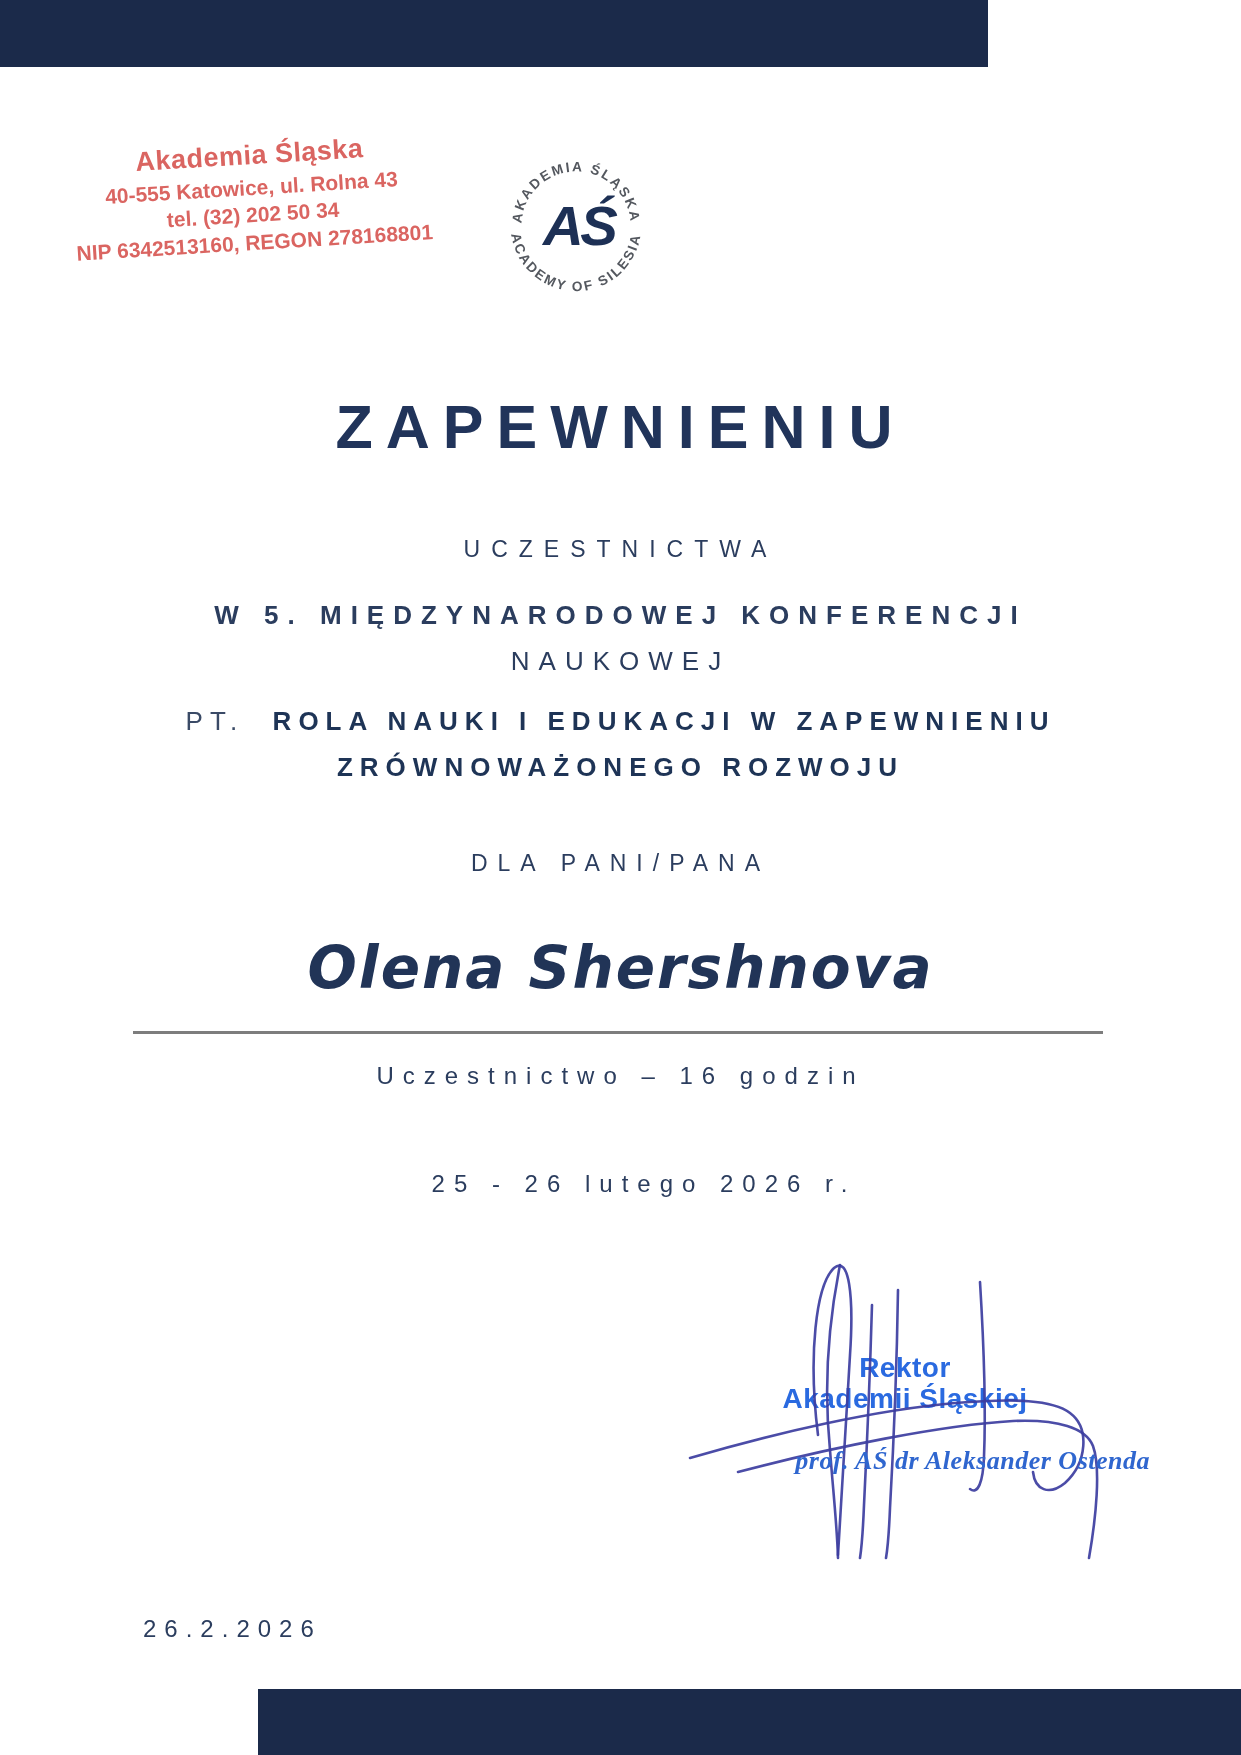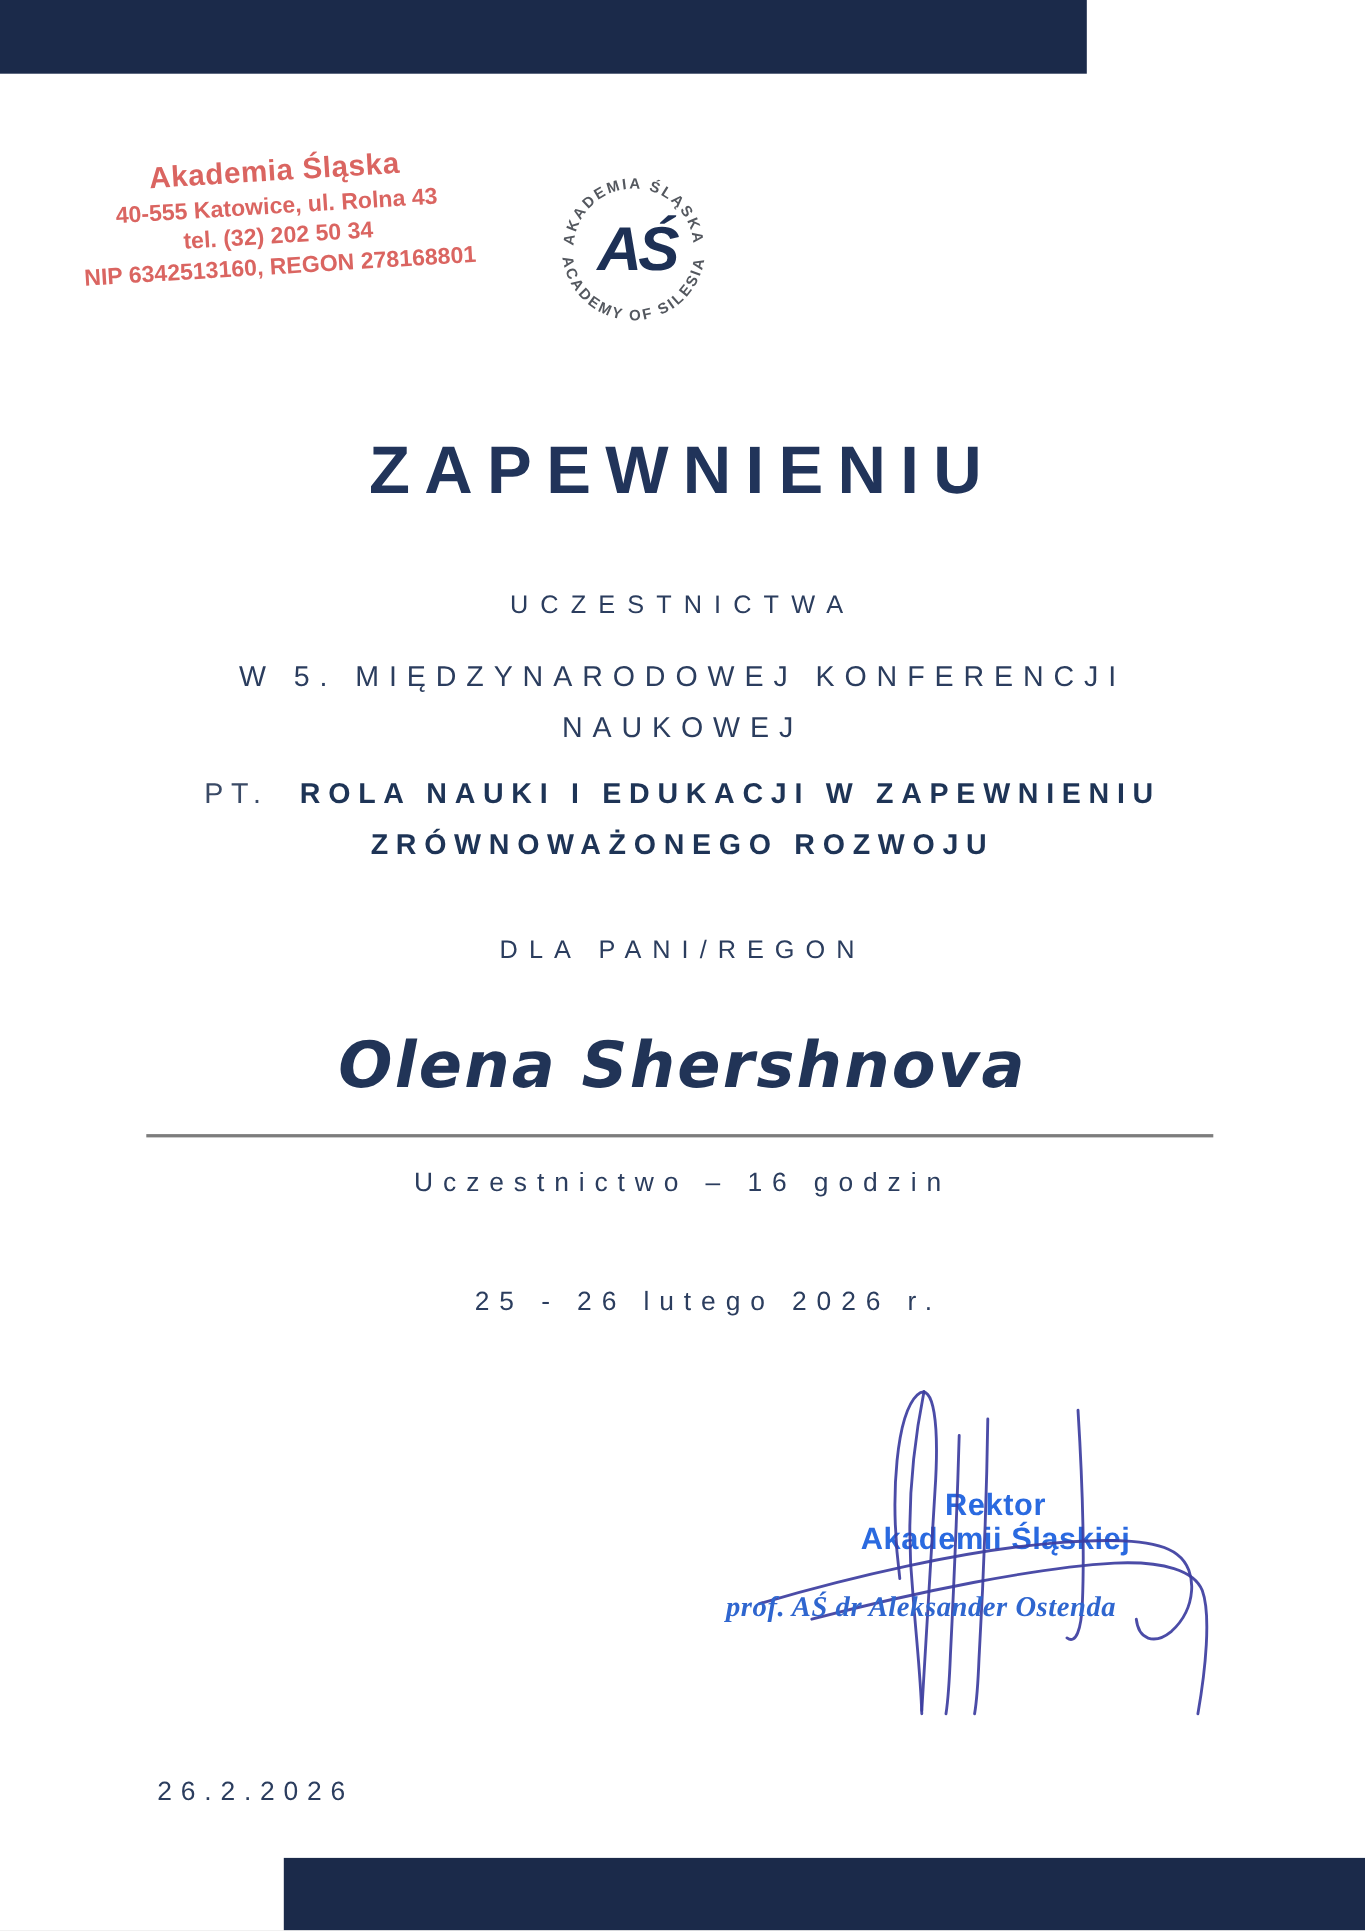--- a/index.html
+++ b/index.html
@@ -47,21 +47,21 @@
   .title {
     top:392px;
     font-size:61px; font-weight:800; letter-spacing:13px;
     color:#21345a;
   }
   .subtitle {
     top:536px;
     font-size:23px; font-weight:400; letter-spacing:11px;
     color:#2b3d5e;
   }
-  .conf1 { top:600px; font-size:26px; font-weight:400; letter-spacing:9px; color:#2b3d5e; }
+  .conf1 { top:600px; font-size:26px; font-weight:700; letter-spacing:9px; color:#2b3d5e; }
   .conf2 { top:646px; font-size:26px; font-weight:300; letter-spacing:9px; color:#2b3d5e; }
   .topic1 { top:706px; font-size:26px; letter-spacing:7px; color:#1e3456; }
   .topic1 .pt { font-weight:400; color:#3a4a66; }
   .topic1 b, .topic2 { font-weight:800; }
   .topic2 { top:752px; font-size:26px; letter-spacing:7px; color:#1e3456; }
   .recipient-label { top:850px; font-size:23px; font-weight:300; letter-spacing:10px; color:#2b3d5e; }
   .recipient-name {
     top:898px;
     font-family:"DejaVu Sans", sans-serif;
     font-style:italic; font-weight:bold;
@@ -78,21 +78,21 @@
 
   
   .sig-stamp {
     position:absolute; left:700px; top:1352px; width:410px;
     text-align:center; color:#2a6ae0;
     font-weight:bold; font-size:28px; line-height:1.12;
     letter-spacing:0.5px;
   }
   .sig-name {
     position:absolute; left:660px; top:1446px; width:490px;
-    text-align:left;
+    text-align:right;
     font-family:"Liberation Serif", serif;
     font-style:italic; font-weight:600;
     font-size:26px; color:#2f66cf;
     letter-spacing:0.5px;
   }
   .sig-ink { position:absolute; left:650px; top:1240px; width:470px; height:330px; }
   .sig-ink path {
     fill:none; stroke:#3c3da0; stroke-width:2.6;
     stroke-linecap:round; opacity:0.92;
   }
@@ -133,21 +133,21 @@
   <div class="center title">ZAPEWNIENIU</div>
 
   <div class="center subtitle">UCZESTNICTWA</div>
 
   <div class="center conf1">W 5. MIĘDZYNARODOWEJ KONFERENCJI</div>
   <div class="center conf2">NAUKOWEJ</div>
 
   <div class="center topic1"><span class="pt">PT.</span><span>&nbsp;&nbsp;</span><b>ROLA NAUKI I EDUKACJI W ZAPEWNIENIU</b></div>
   <div class="center topic2">ZRÓWNOWAŻONEGO ROZWOJU</div>
 
-  <div class="center recipient-label">DLA PANI/REGON</div>
+  <div class="center recipient-label">DLA PANI/PANA</div>
   <div class="center recipient-name">Olena Shershnova</div>
 
   <div class="rule"></div>
 
   <div class="center participation">Uczestnictwo – 16 godzin</div>
 
   <div class="center event-date">25 - 26 lutego 2026 r.</div>
 
   <div class="sig-stamp">
     <div>Rektor</div>

